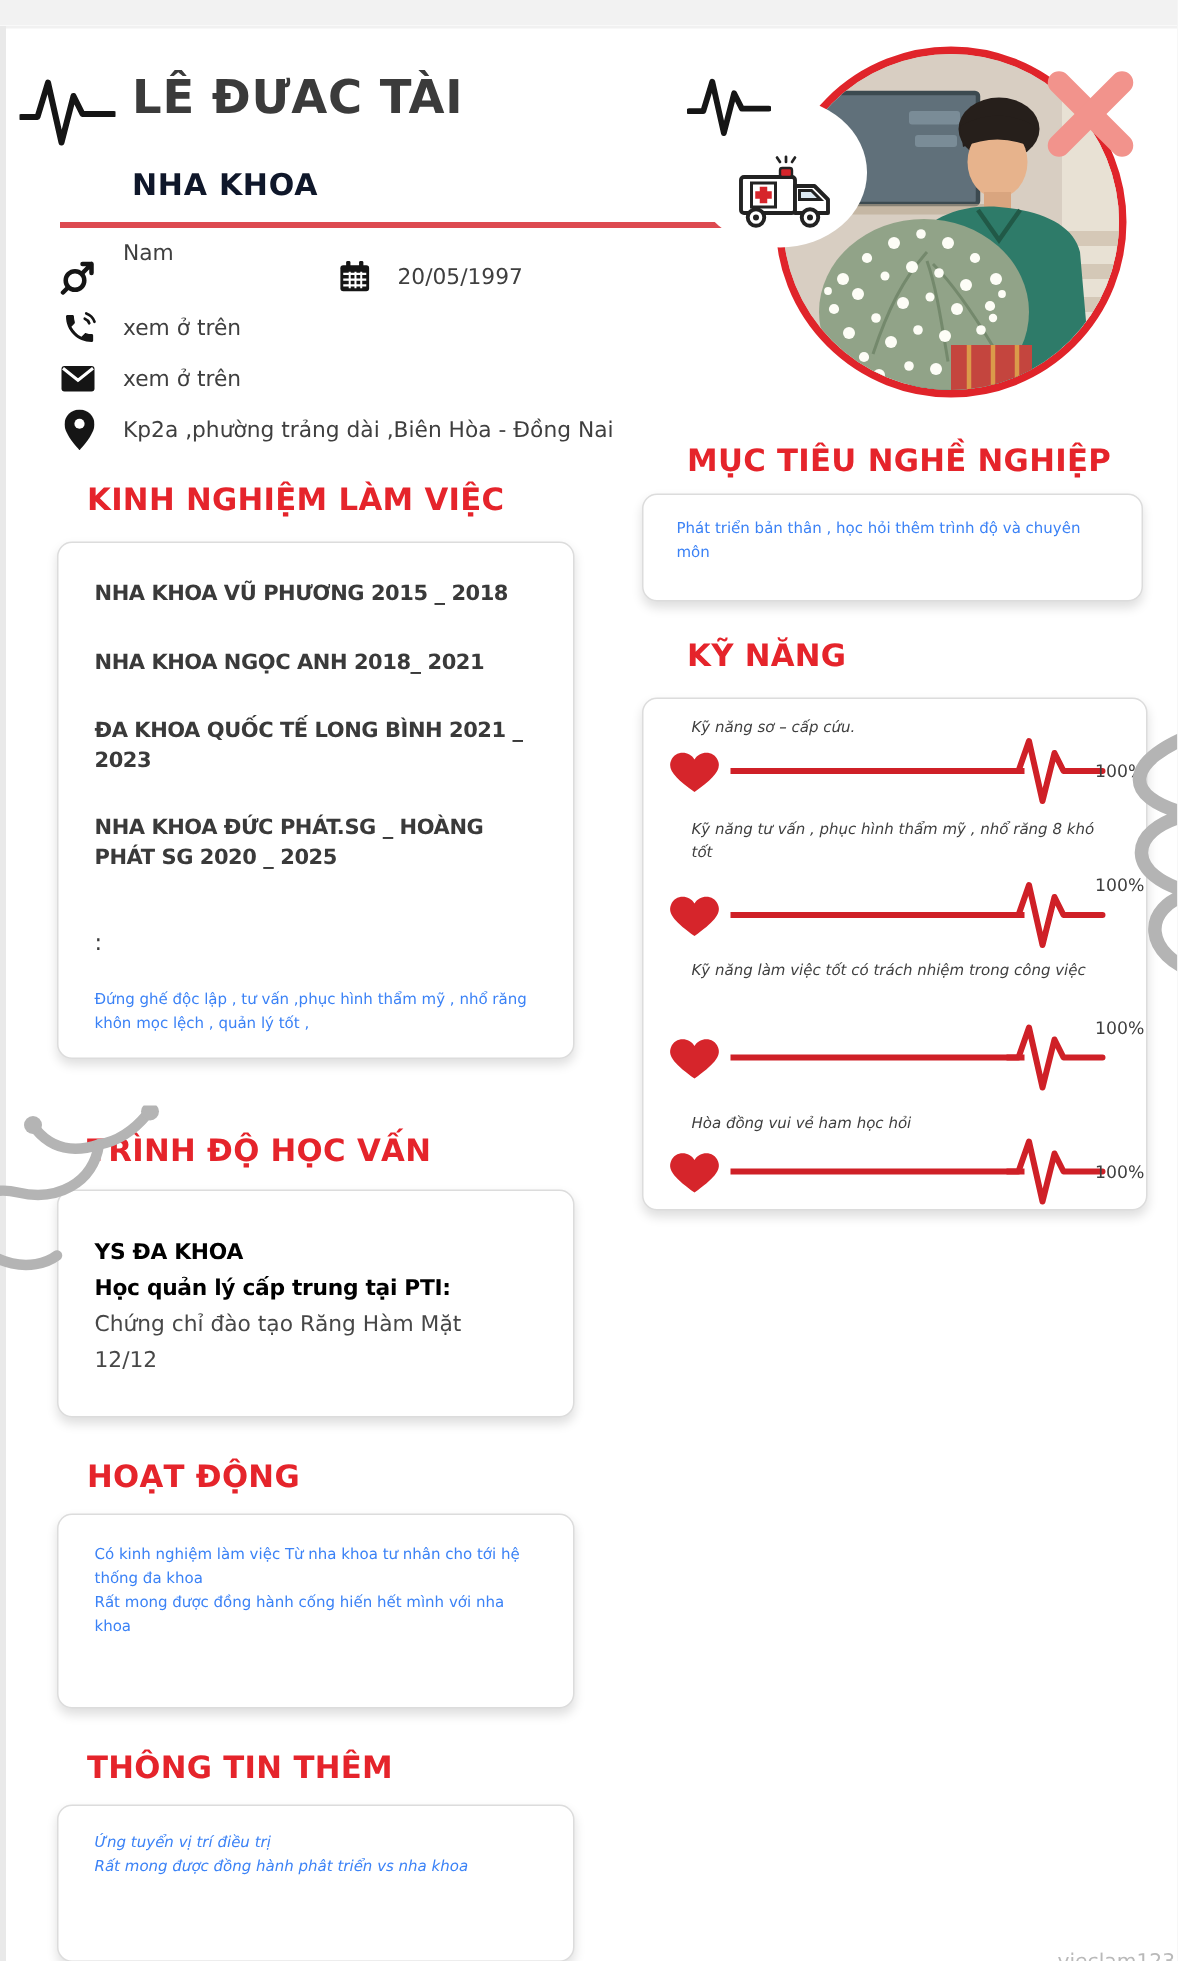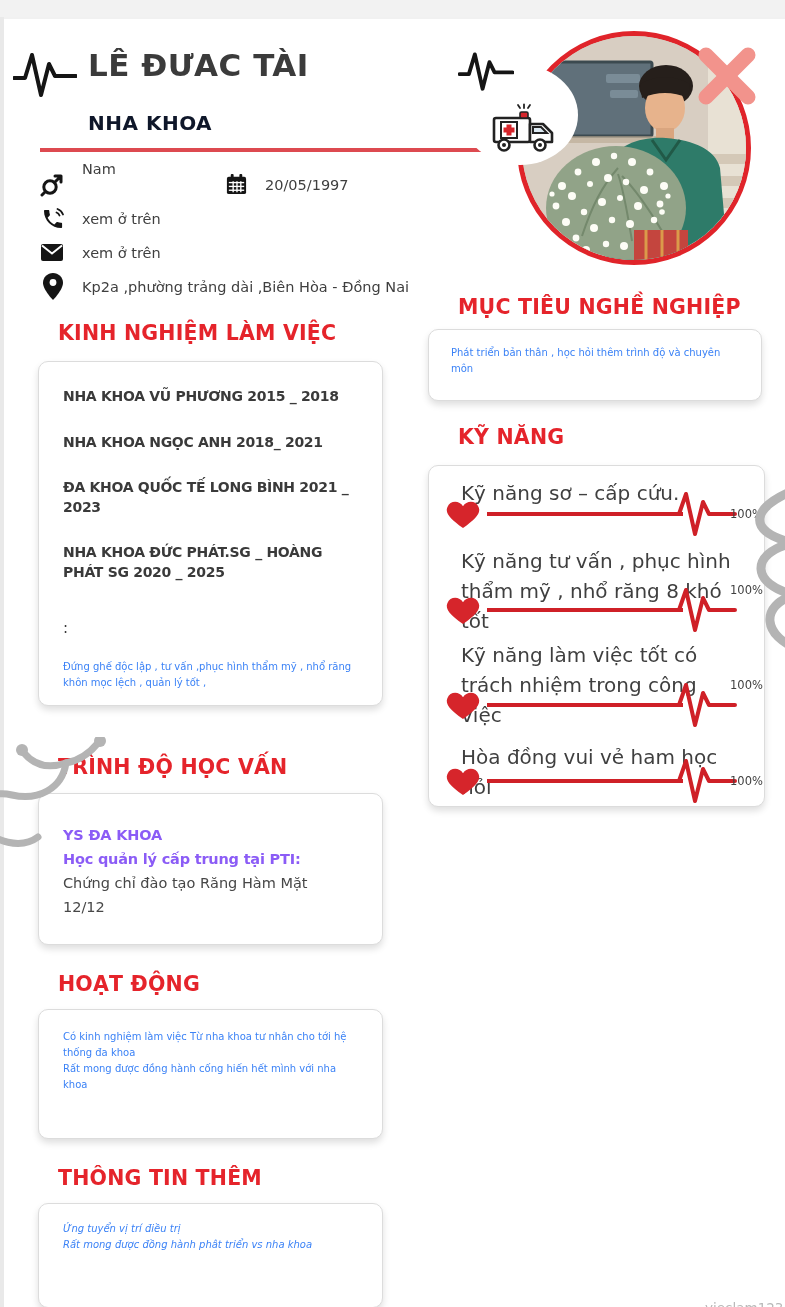--- a/index.html
+++ b/index.html
@@ -26,25 +26,25 @@
   
   .card {
     background:#fff; border:1px solid #dcdcdc; border-radius:10px;
     box-shadow:0 4px 7px rgba(0,0,0,.13);
   }
   .exp-item { font-size:14px; font-weight:bold; color:#3a3a3a; letter-spacing:-.3px; margin-bottom:26px; line-height:1.4; }
   .exp-item.last { margin-bottom:36px; }
   .exp-colon { font-size:15px; color:#3a3a3a; margin-bottom:22px; }
   .body-text { font-size:10px; color:#3b82f6; line-height:1.6; }
 
-  .edu-b { font-size:14.5px; font-weight:bold; color:#8b5cf6; line-height:1.65; letter-spacing:-.2px; }
+  .edu-b { font-size:14.5px; font-weight:bold; color:#000000; line-height:1.65; letter-spacing:-.2px; }
   .edu-r { font-size:14.5px; color:#474747; line-height:1.65; }
 
   
-  .sk-label { position:absolute; font-size:20px; color:#3f3f3f; line-height:1.5; width:280px; }
+  .sk-label { position:absolute; font-size:10px; color:#3f3f3f; line-height:1.5; width:280px;font-style:italic; }
   .sk-bar { position:absolute; left:14px; width:310px; height:38px; }
   .sk-heart { position:absolute; left:0; top:1px; }
   .sk-line { position:absolute; left:44px; top:16px; height:4px; width:196px; background:#cf2027; }
   .sk-pulse { position:absolute; left:228px; top:-8px; }
   .sk-val { position:absolute; font-size:11.5px; color:#3f3f3f; }
 
   .watermark { font-size:13.5px; color:#b9b9b9; white-space:nowrap; }
   .bottom-strip { position:absolute; left:0; bottom:0; width:100%; height:4px; background:#d7e2e4; }
 </style>
 </head>

